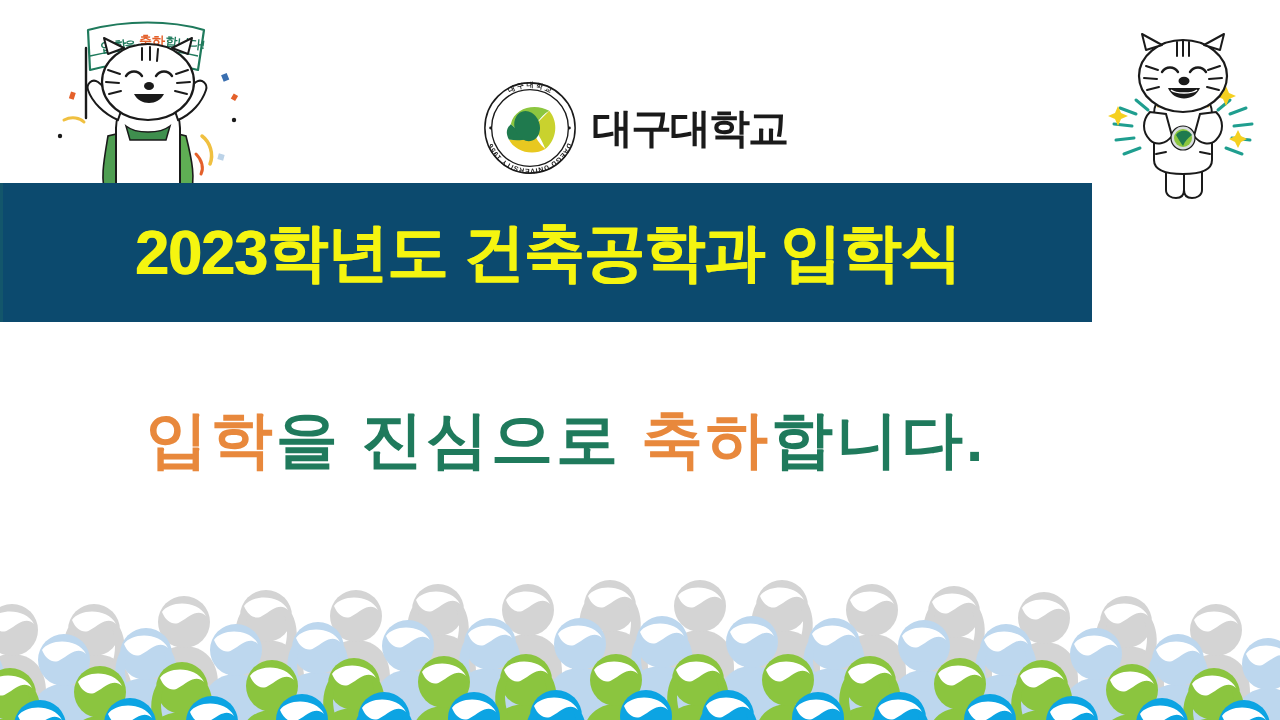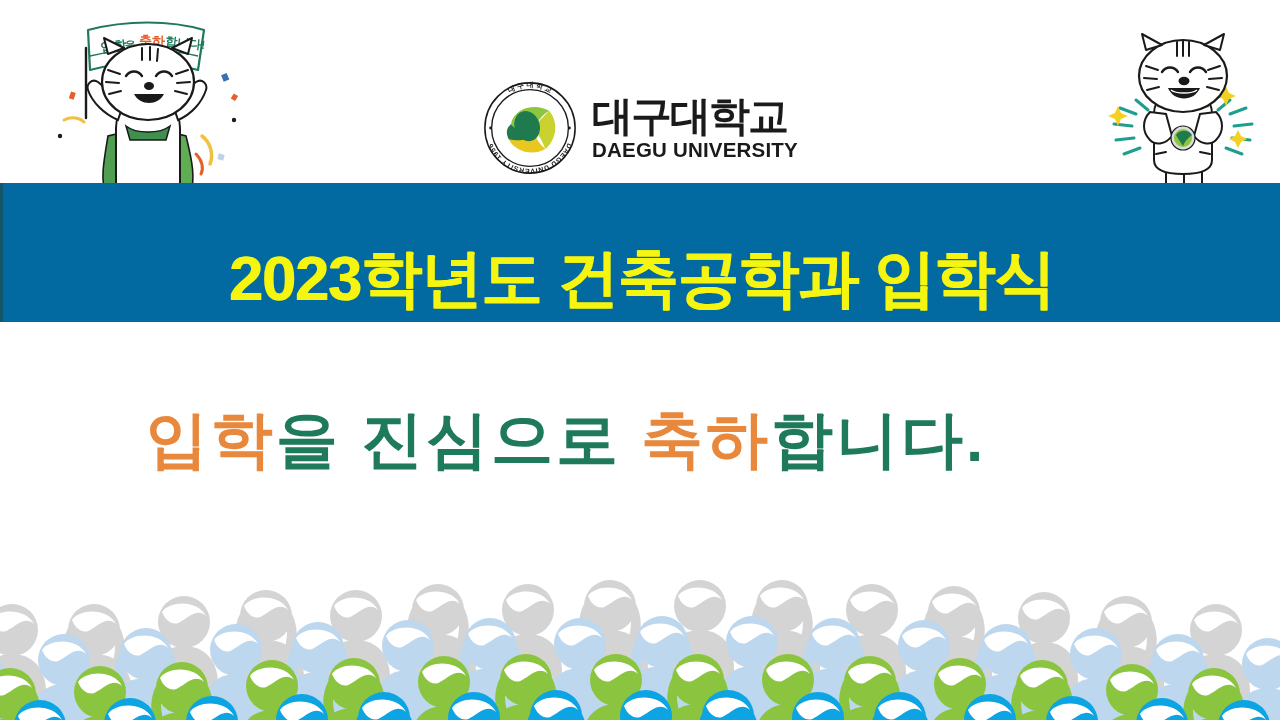--- a/index.html
+++ b/index.html
@@ -51,27 +51,27 @@
     color: #1a1a1a;
     white-space: nowrap;
     margin-top: 3px;
   }
 
   
   #title-band {
     position: absolute;
     left: 0;
     top: 183px;
-    width: 1280px;
+    width: 1092px;
     height: 139px;
-    background: #0369a1;
+    background: #0c4a6e;
     border-left: 3px solid #13566b;
     box-sizing: border-box;
     display: flex;
-    align-items: flex-end;
+    align-items: center;
     justify-content: center;
   }
   #title-text {
     color: #f5f510;
     font-size: 63px;
     font-weight: 900;
     letter-spacing: -1px;
     white-space: nowrap;
     transform: scaleX(0.97);
     text-shadow: 1px 0 0 #f5f510;
@@ -179,21 +179,20 @@
       </g>
       <defs>
         <path id="ring-top" d="M7.5 50 A42.5 42.5 0 0 1 92.5 50" fill="none"></path>
         <path id="ring-bottom" d="M92.5 50 A42.5 42.5 0 0 1 7.5 50" fill="none"></path>
       </defs>
       <circle cx="9" cy="50" r="1.5" fill="#1a1a1a"></circle>
       <circle cx="91" cy="50" r="1.5" fill="#1a1a1a"></circle>
     </svg>
     <div id="logo-wordmark">
       <div id="logo-ko">대구대학교</div>
-      <div id="logo-en">DAEGU UNIVERSITY</div>
     </div>
   </div>
 
   <svg id="mascot-right" viewBox="0 0 182 180" aria-hidden="true">
 
     <g stroke="#1f9e8f" stroke-width="3" stroke-linecap="round" fill="none">
       <line x1="28" y1="86" x2="44" y2="92"></line>
       <line x1="22" y1="102" x2="40" y2="104"></line>
       <line x1="24" y1="118" x2="42" y2="116"></line>
       <line x1="32" y1="132" x2="48" y2="126"></line>

